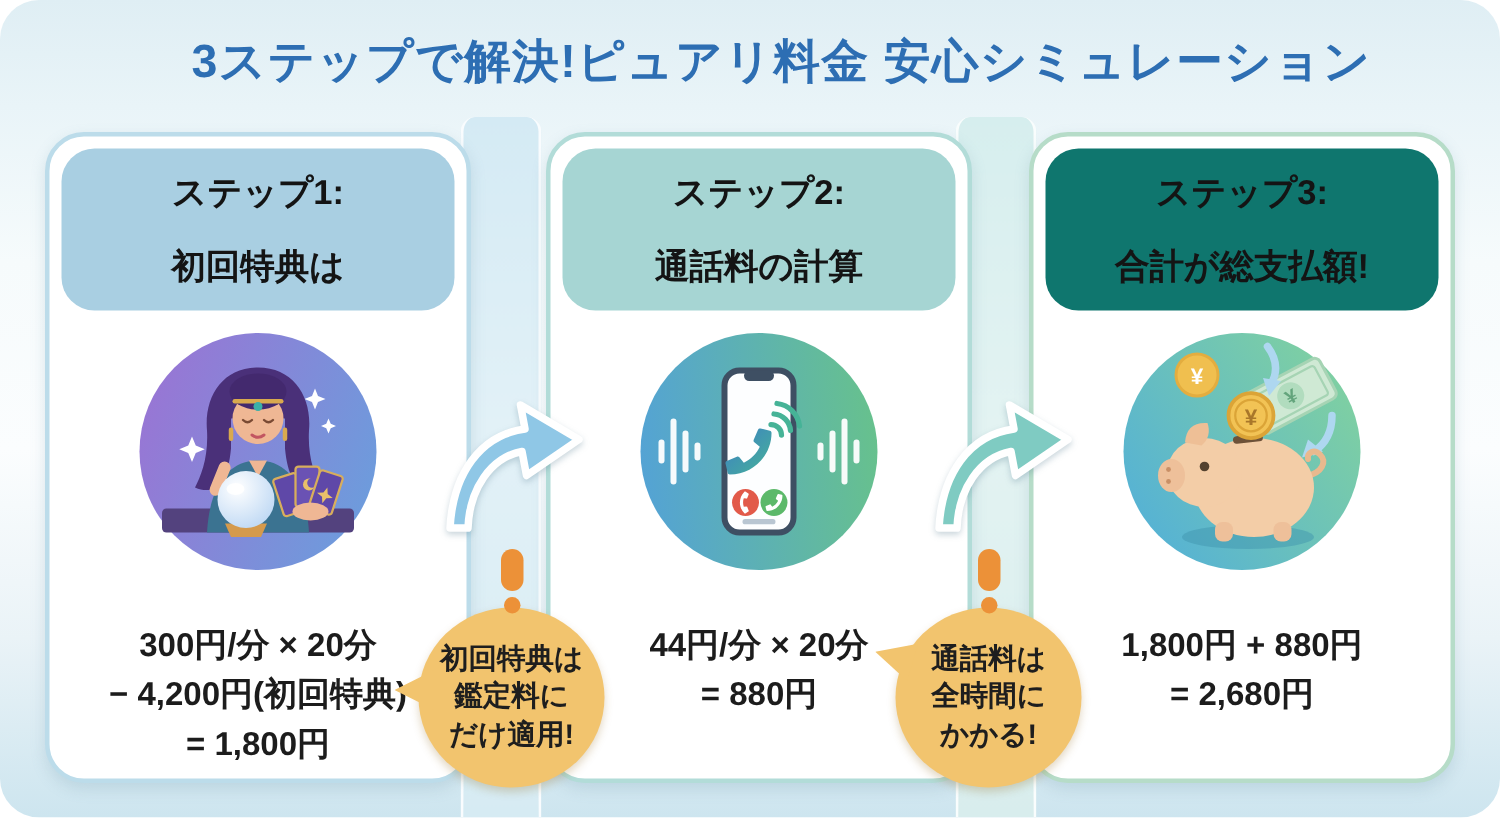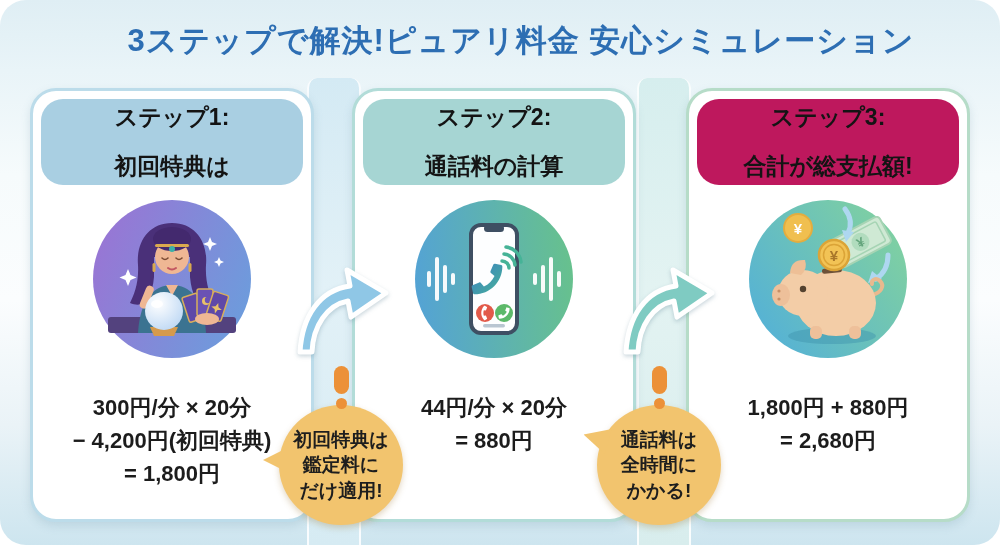--- a/index.html
+++ b/index.html
@@ -10,27 +10,27 @@
     font-size:31px;font-weight:800;color:#2d6eb3;letter-spacing:1px;padding-left:42px;}
   .gap-band{position:absolute;top:78px;bottom:0;width:50px;z-index:1;
     border-left:2px solid rgba(255,255,255,.85);border-right:2px solid rgba(255,255,255,.85);
     border-radius:10px 10px 0 0;}
   .band1{left:307px;background:linear-gradient(180deg,#d4eaf4 0%,#e2f1f7 45%,#d6ebf3 100%);}
   .band2{left:637px;background:linear-gradient(180deg,#d6eeee 0%,#e3f3f2 45%,#d8eded 100%);}
   .card{position:absolute;top:88px;width:284px;height:434px;box-sizing:border-box;
     background:#ffffff;border-radius:26px;z-index:2;
     box-shadow:0 4px 10px rgba(100,140,160,.20);}
   .card1{left:30px;border:3px solid #bcdcea;}
-  .card2{left:352px;border:3px solid #b2dcd8;}
+  .card2{left:364px;border:3px solid #b2dcd8;}
   .card3{left:686px;border:3px solid #b6dcc8;}
-  .card-header{margin:8px;height:86px;border-radius:22px;display:flex;flex-direction:column;
+  .card-header{margin:8px;height:108px;border-radius:22px;display:flex;flex-direction:column;
     justify-content:center;align-items:center;font-size:23px;font-weight:800;color:#141414;line-height:1.35;gap:18px;}
   .h1{background:#a9cfe2;}
   .h2{background:#a6d5d3;}
-  .h3{background:#be185d;}
+  .h3{background:#0f766e;}
   .illus{width:160px;height:160px;margin:14px auto 0;}
   .illus svg{display:block;}
   .calc{margin-top:32px;text-align:center;font-size:22px;font-weight:800;color:#1c1c1c;line-height:1.5;}
   .arrow{position:absolute;top:260px;width:100px;height:96px;z-index:3;
     filter:drop-shadow(0 2px 2px rgba(80,120,140,.30));}
   .arrow1{left:292px;}
   .arrow2{left:618px;}
   .bubble{position:absolute;width:124px;z-index:5;}
   .bubble1{left:279px;top:366px;}
   .bubble2{left:597px;top:366px;}

